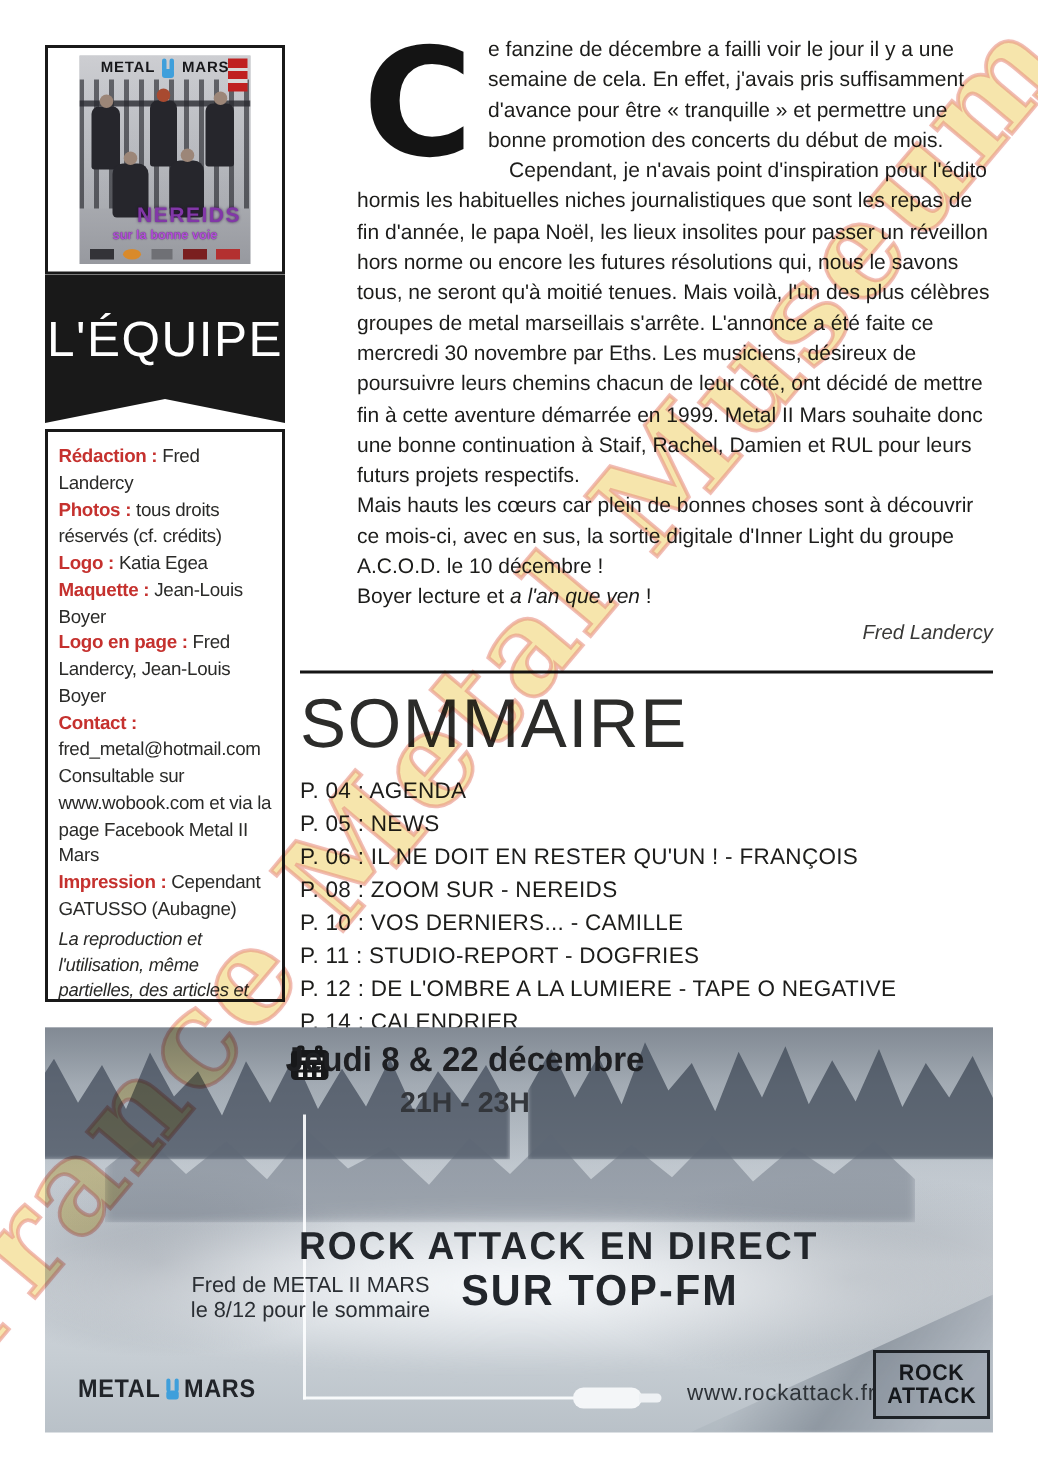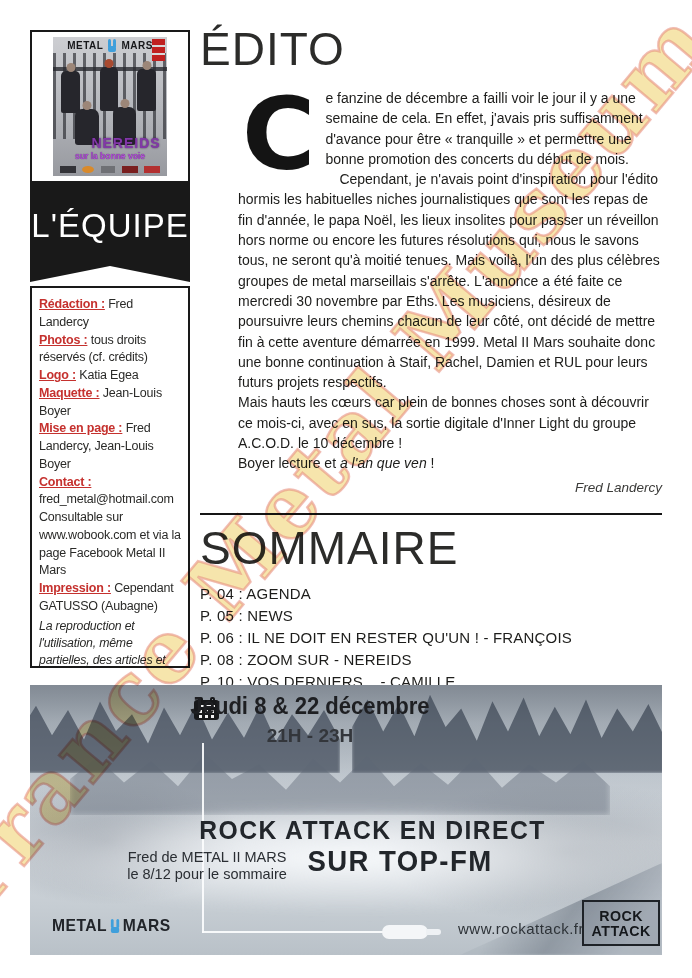--- a/index.html
+++ b/index.html
@@ -75,21 +75,21 @@
     padding-top:24px; font-size:33px; font-weight:400; letter-spacing:1px;
     clip-path:polygon(0 0,100% 0,100% 100%,50% calc(100% - 16px),0 100%);
   }
 
   .credits-box {
     margin-top:4px; width:160px; height:382px; border:2px solid #191919;
     background:#fff; padding:8px 7px; overflow:hidden;
     font-size:12.5px; letter-spacing:-.2px; line-height:1.42; color:#2a2a28;
   }
   .credit { display:block; }
-  .credit-label { color:#c5312e; font-weight:700;text-decoration:underline; }
+  .credit-label { color:#c5312e; font-weight:700; }
   .notice { margin-top:2px; font-style:italic; font-size:12.3px; color:#2a2a28; }
 
   
   .main { position:absolute; left:200px; top:22px; width:462px; }
   .main h1 { font-size:46px; font-weight:400; letter-spacing:1px; color:#2c2c2a; }
   .edito-title { margin-bottom:12px; }
 
   .edito-body { padding-left:38px; font-size:14px; line-height:1.45; color:#1c1c1a; }
   .dropcap { float:left; font-family:"DejaVu Sans","Liberation Sans",sans-serif;
     font-weight:800; font-size:100px; line-height:.78; color:#141414; margin:8px 10px 0 4px; }
@@ -206,33 +206,32 @@
       <div class="credits-flow">
 
           <span class="credit"><span class="credit-label">Rédaction :</span> <span class="credit-value">Fred Landercy</span></span>
 
           <span class="credit"><span class="credit-label">Photos :</span> <span class="credit-value">tous droits réservés (cf. crédits)</span></span>
 
           <span class="credit"><span class="credit-label">Logo :</span> <span class="credit-value">Katia Egea</span></span>
 
           <span class="credit"><span class="credit-label">Maquette :</span> <span class="credit-value">Jean-Louis Boyer</span></span>
 
-          <span class="credit"><span class="credit-label">Mise en page :</span> <span class="credit-value">Fred Landercy, Jean-Louis Boyer</span></span>
+          <span class="credit"><span class="credit-label">Logo en page :</span> <span class="credit-value">Fred Landercy, Jean-Louis Boyer</span></span>
 
           <span class="credit"><span class="credit-label">Contact :</span> <span class="credit-value">fred_metal@hotmail.com Consultable sur www.wobook.com et via la page Facebook Metal II Mars</span></span>
 
           <span class="credit"><span class="credit-label">Impression :</span> <span class="credit-value">Cependant GATUSSO (Aubagne)</span></span>
         </div>
       <div class="notice">La reproduction et l'utilisation, même partielles, des articles et des illustrations de "Metal II Mars" sont interdites, sauf autorisation.</div>
     </div>
   </aside>
 
   <main class="main">
 
-    <h1 class="edito-title">ÉDITO</h1>
 
     <div class="edito-body">
       <span class="dropcap">C</span>
       <p><span>e fanzine de décembre a failli voir le jour il y a une semaine de cela. En effet, j'avais pris suffisamment d'avance pour être « tranquille » et permettre une bonne promotion des concerts du début de mois.</span><br><span class="indent">Cependant, je n'avais point d'inspiration pour l'édito hormis les habituelles niches journalistiques que sont les repas de fin d'année, le papa Noël, les lieux insolites pour passer un réveillon hors norme ou encore les futures résolutions qui, nous le savons tous, ne seront qu'à moitié tenues. Mais voilà, l'un des plus célèbres groupes de metal marseillais s'arrête. L'annonce a été faite ce mercredi 30 novembre par Eths. Les musiciens, désireux de poursuivre leurs chemins chacun de leur côté, ont décidé de mettre fin à cette aventure démarrée en 1999. Metal II Mars souhaite donc une bonne continuation à Staif, Rachel, Damien et RUL pour leurs futurs projets respectifs.</span></p>
       <p>Mais hauts les cœurs car plein de bonnes choses sont à découvrir ce mois-ci, avec en sus, la sortie digitale d'Inner Light du groupe A.C.O.D. le 10 décembre !</p>
       <p><span>Boyer lecture et </span><i>a l'an que ven</i><span> !</span></p>
       <p class="signature">Fred Landercy</p>
     </div>
 
     <hr class="rule">

